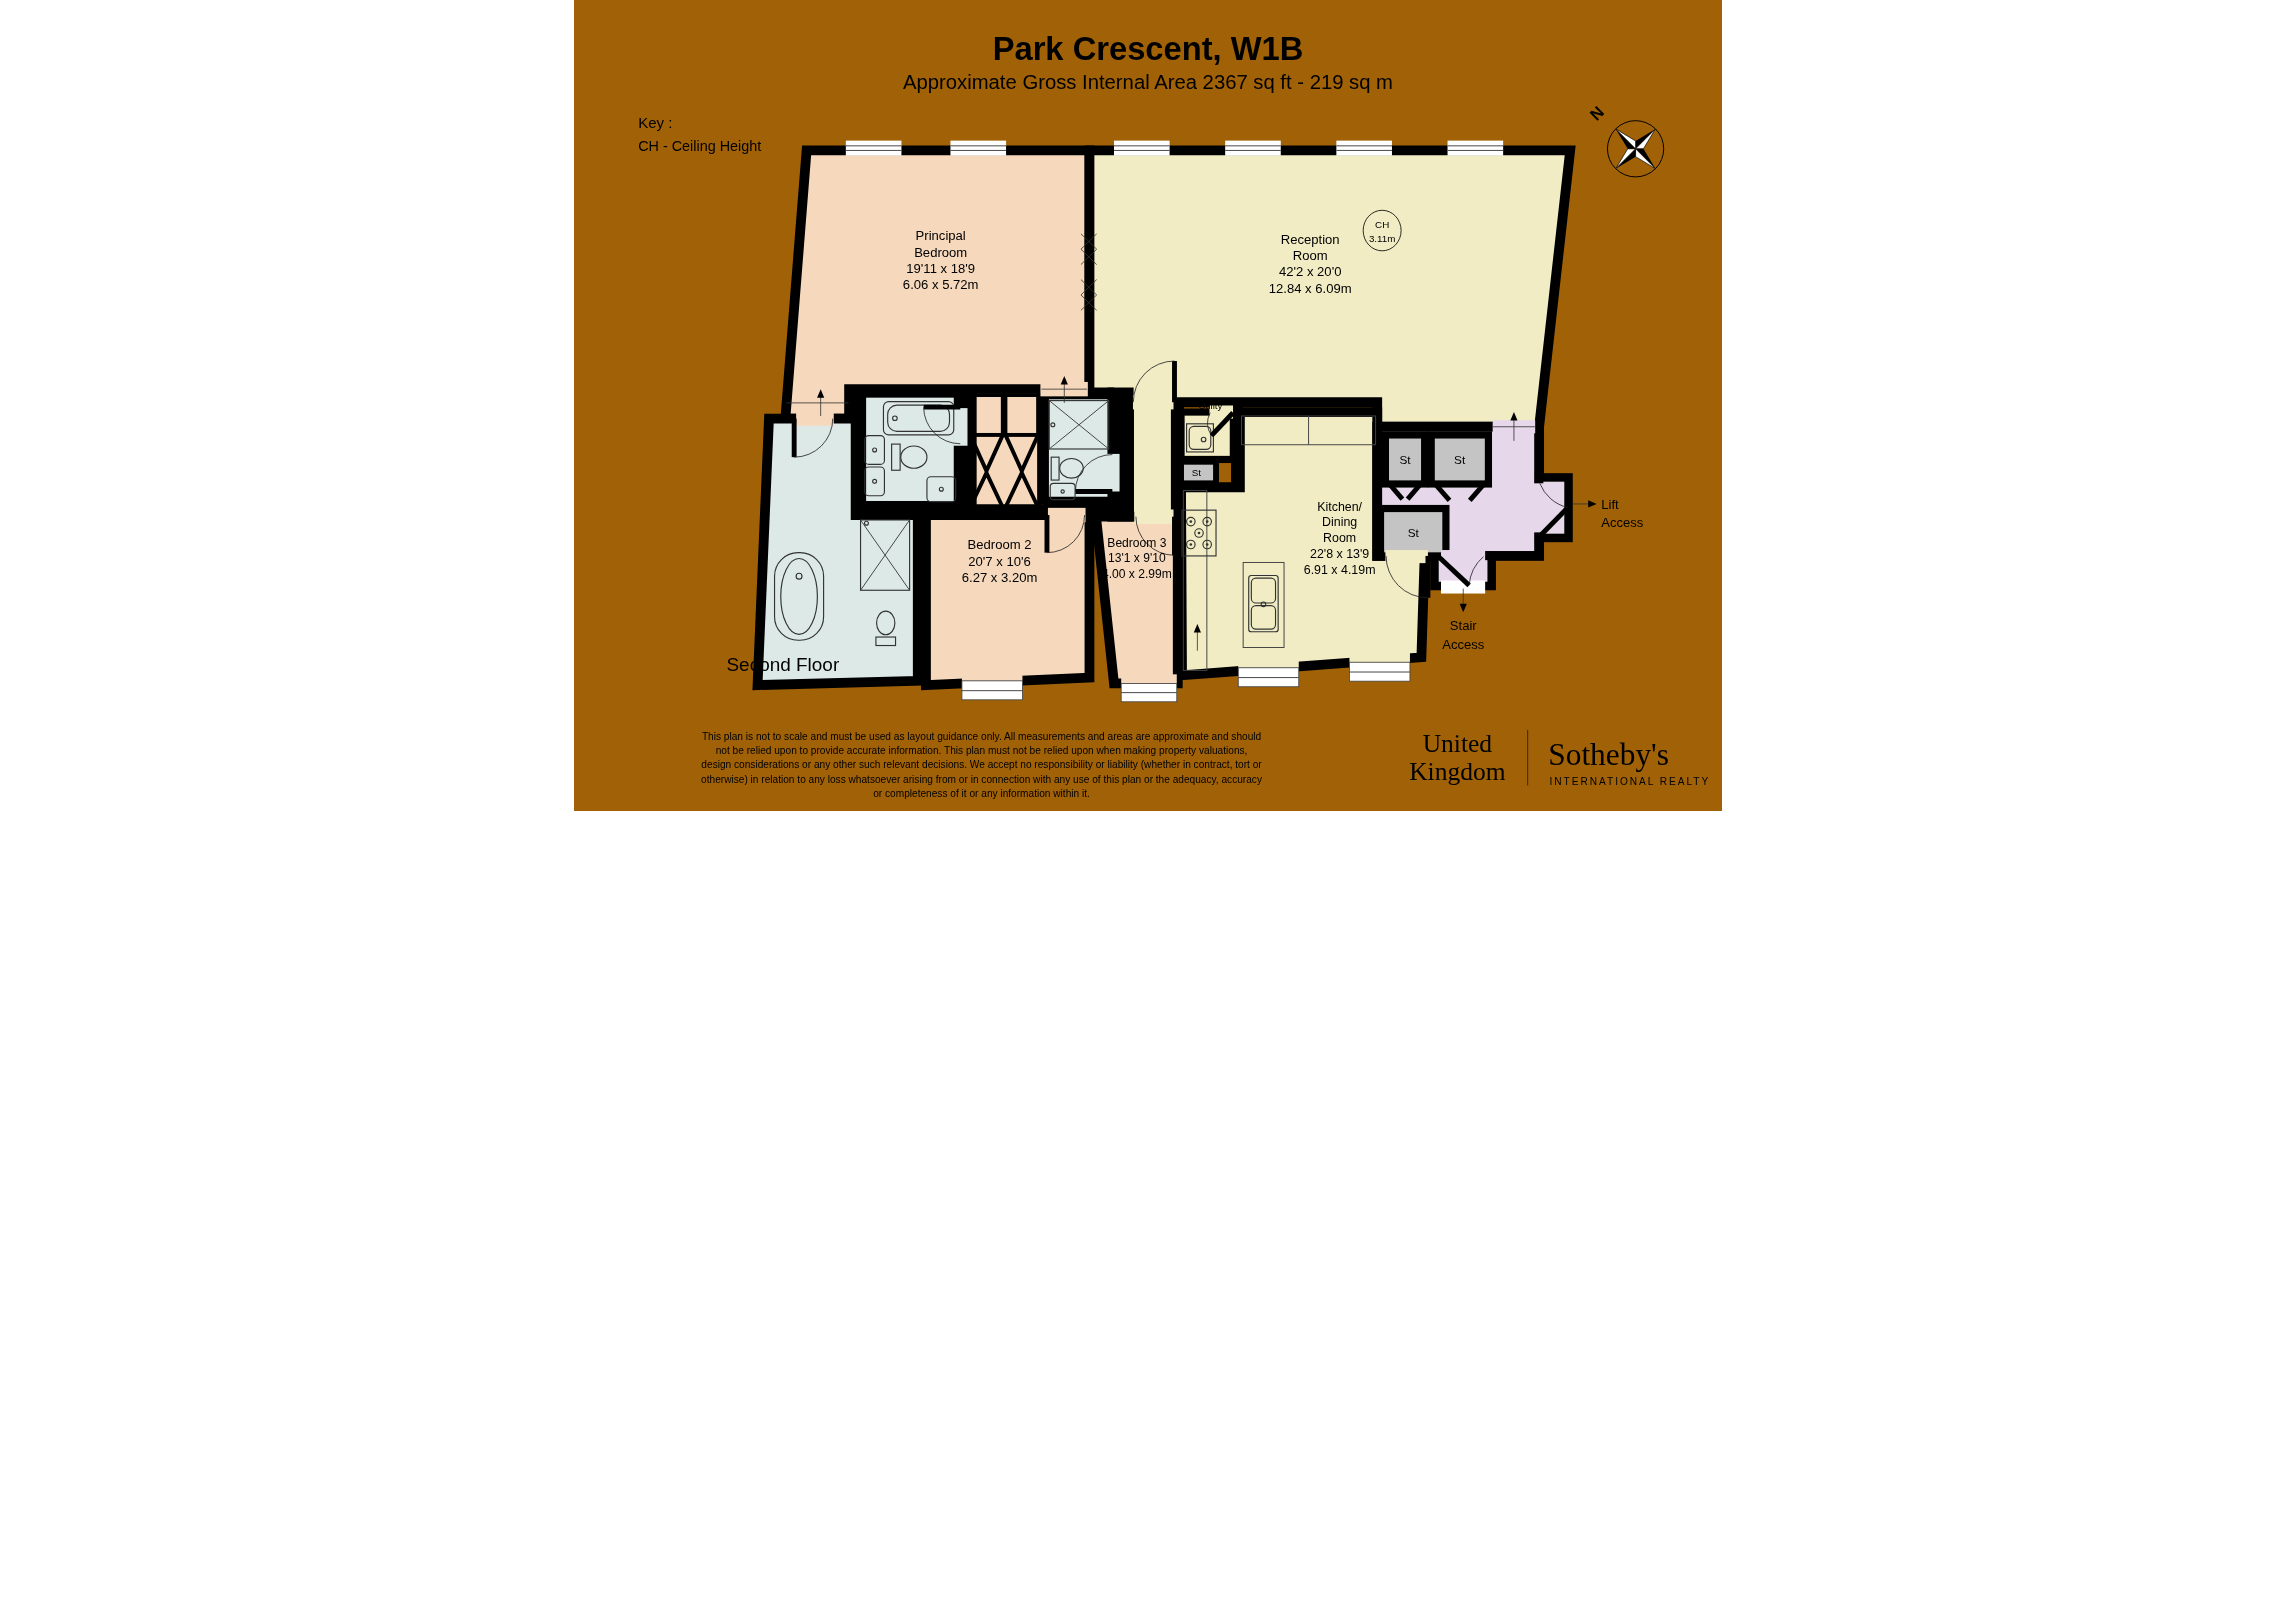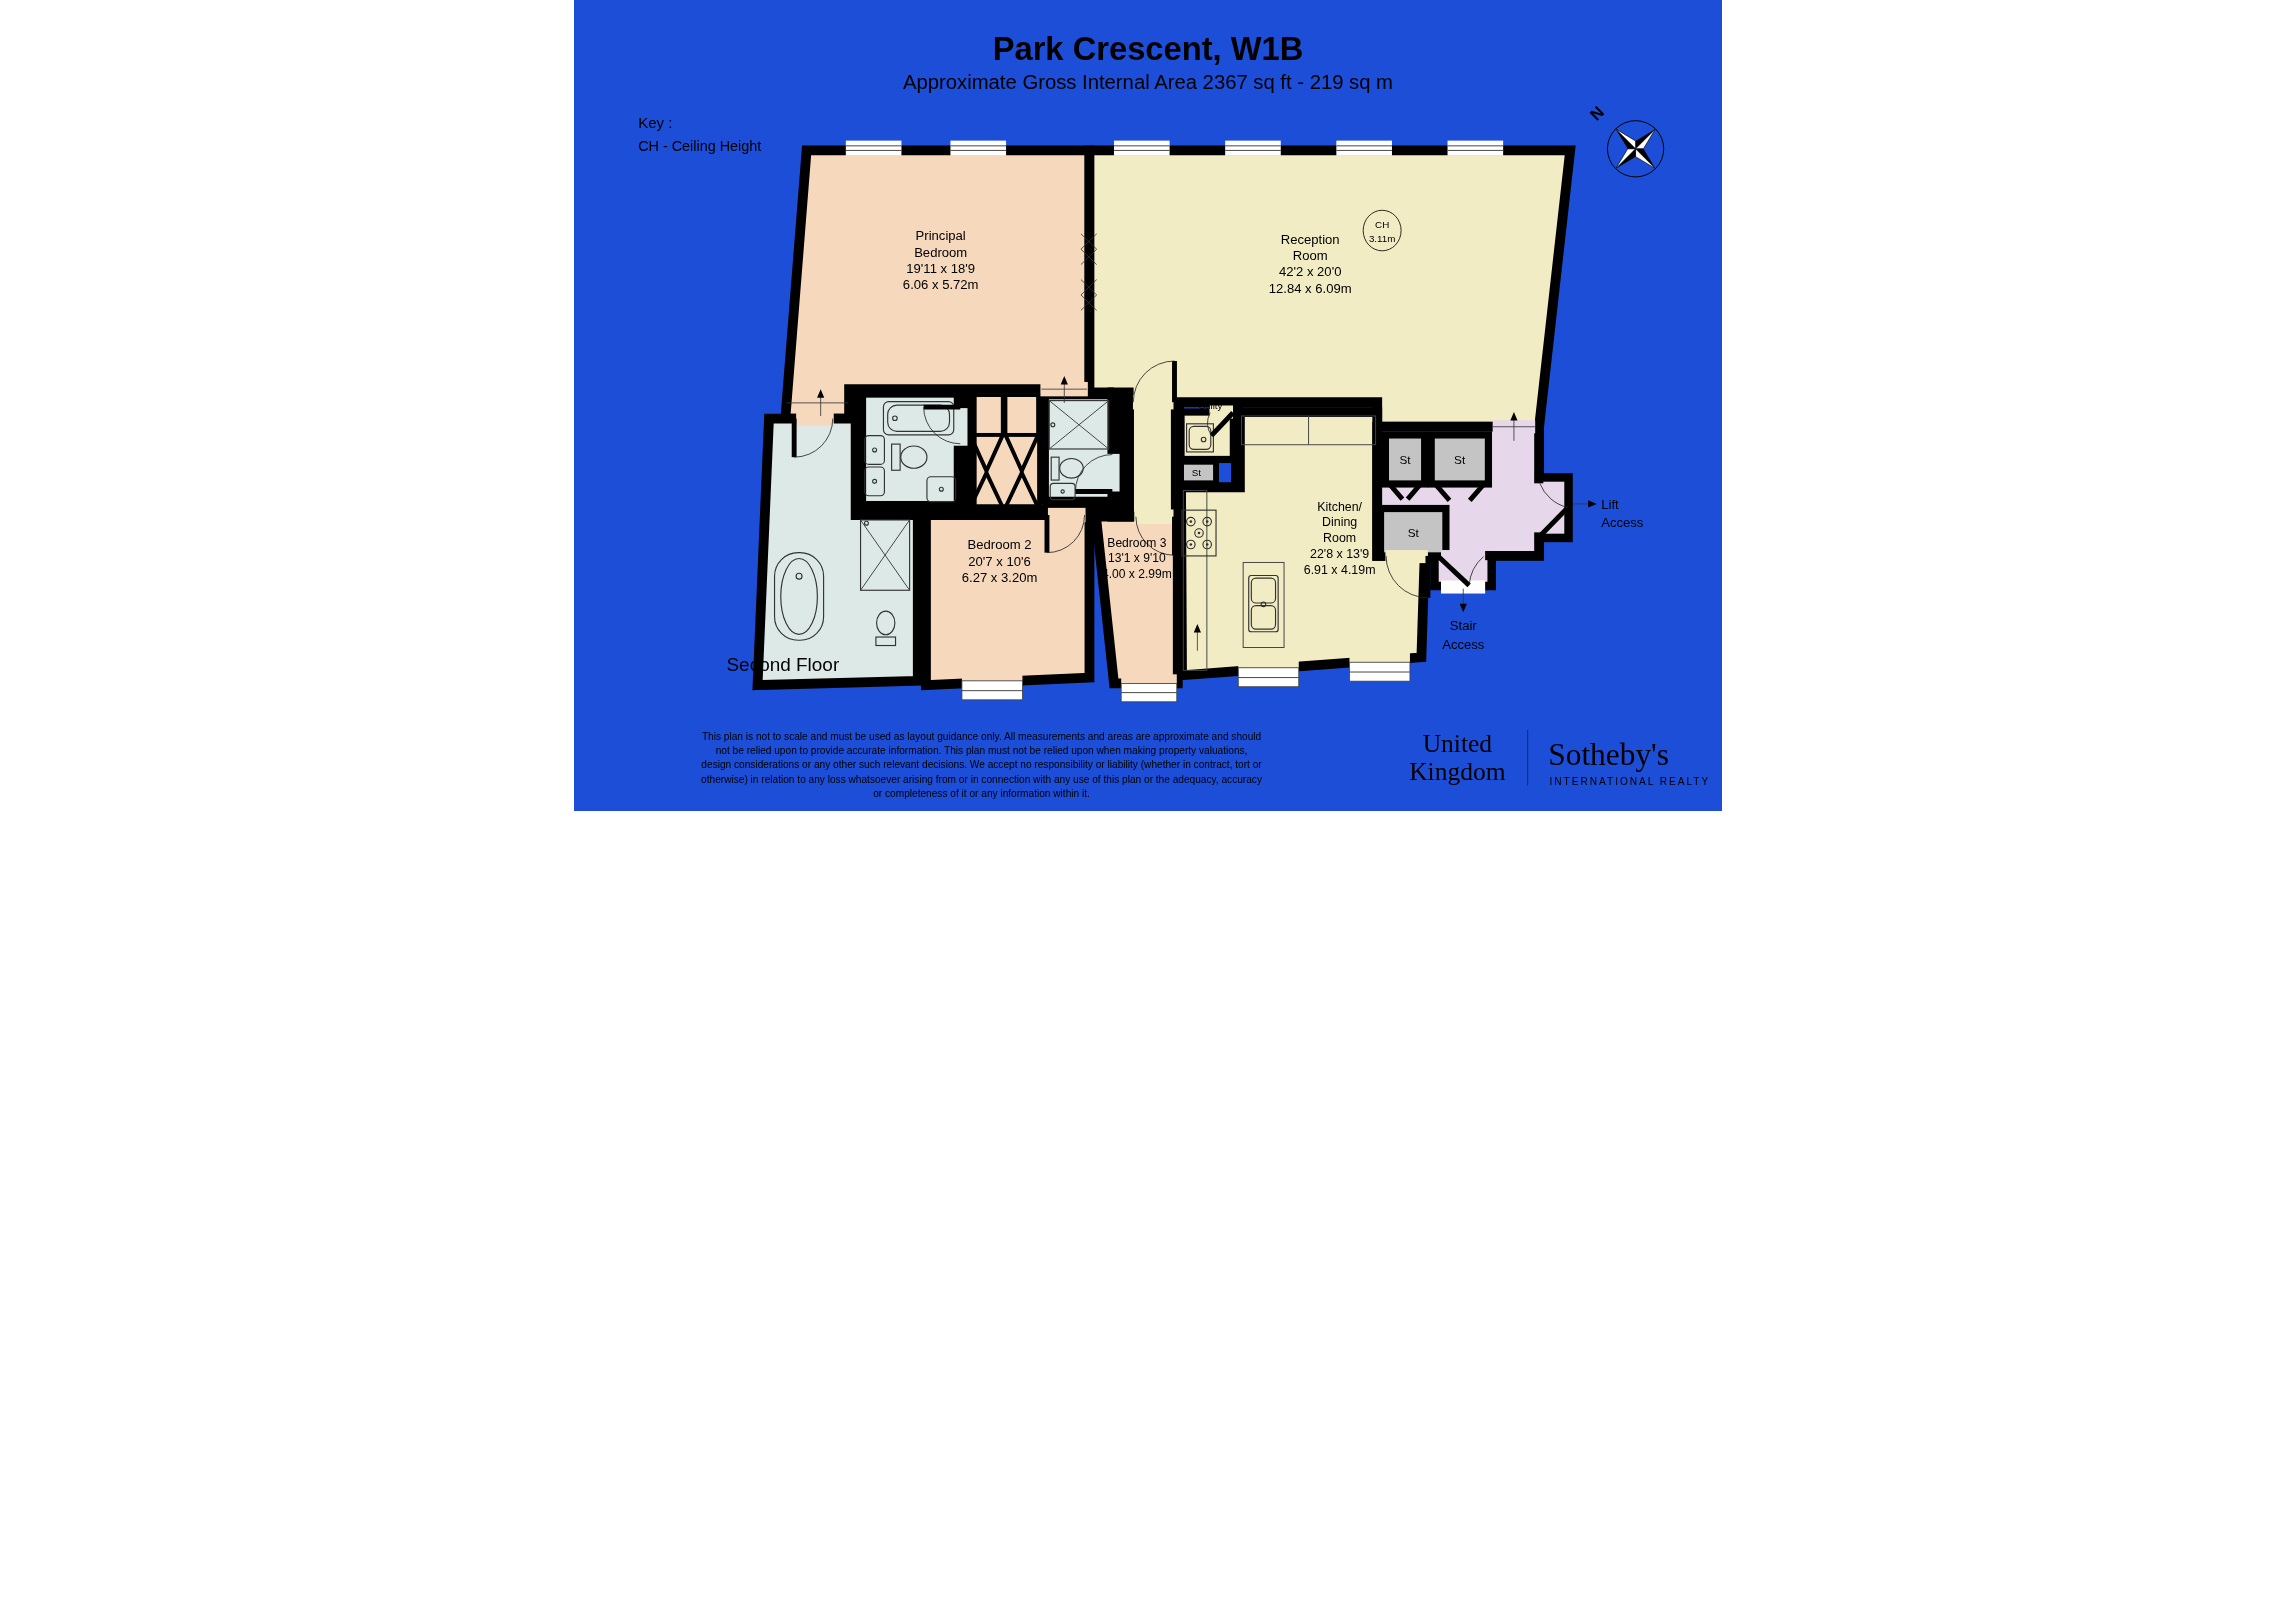--- a/index.html
+++ b/index.html
@@ -1,16 +1,16 @@
 <!DOCTYPE html>
 <html style="font-size:10.5px"><head>
 <meta charset="utf-8">
 <style>
   html,body{margin:0;padding:0;background:#ffffff;}
-  .page{position:relative;width:1148px;height:811px;margin:0 auto;background:#1d4ed8;overflow:hidden;
+  .page{position:relative;width:1148px;height:811px;margin:0 auto;background:#a16207;overflow:hidden;
         font-family:"Liberation Sans", sans-serif;}
   svg{position:absolute;inset:0;width:100%;height:100%;}
   text{font-family:"Liberation Sans", sans-serif;fill:#000;}
   .serif{font-family:"Liberation Serif", serif;}
   .roomlabel{font-size:40px;}
   .thin{stroke:#444;stroke-width:3;fill:none;}
   .fixture{stroke:#333;stroke-width:3.5;fill:none;}
   .doorleaf{stroke:#000;stroke-width:15;fill:none;}
   .doorarc{stroke:#222;stroke-width:2.5;fill:none;}
   .openline{stroke:#333;stroke-width:2.5;fill:none;}

